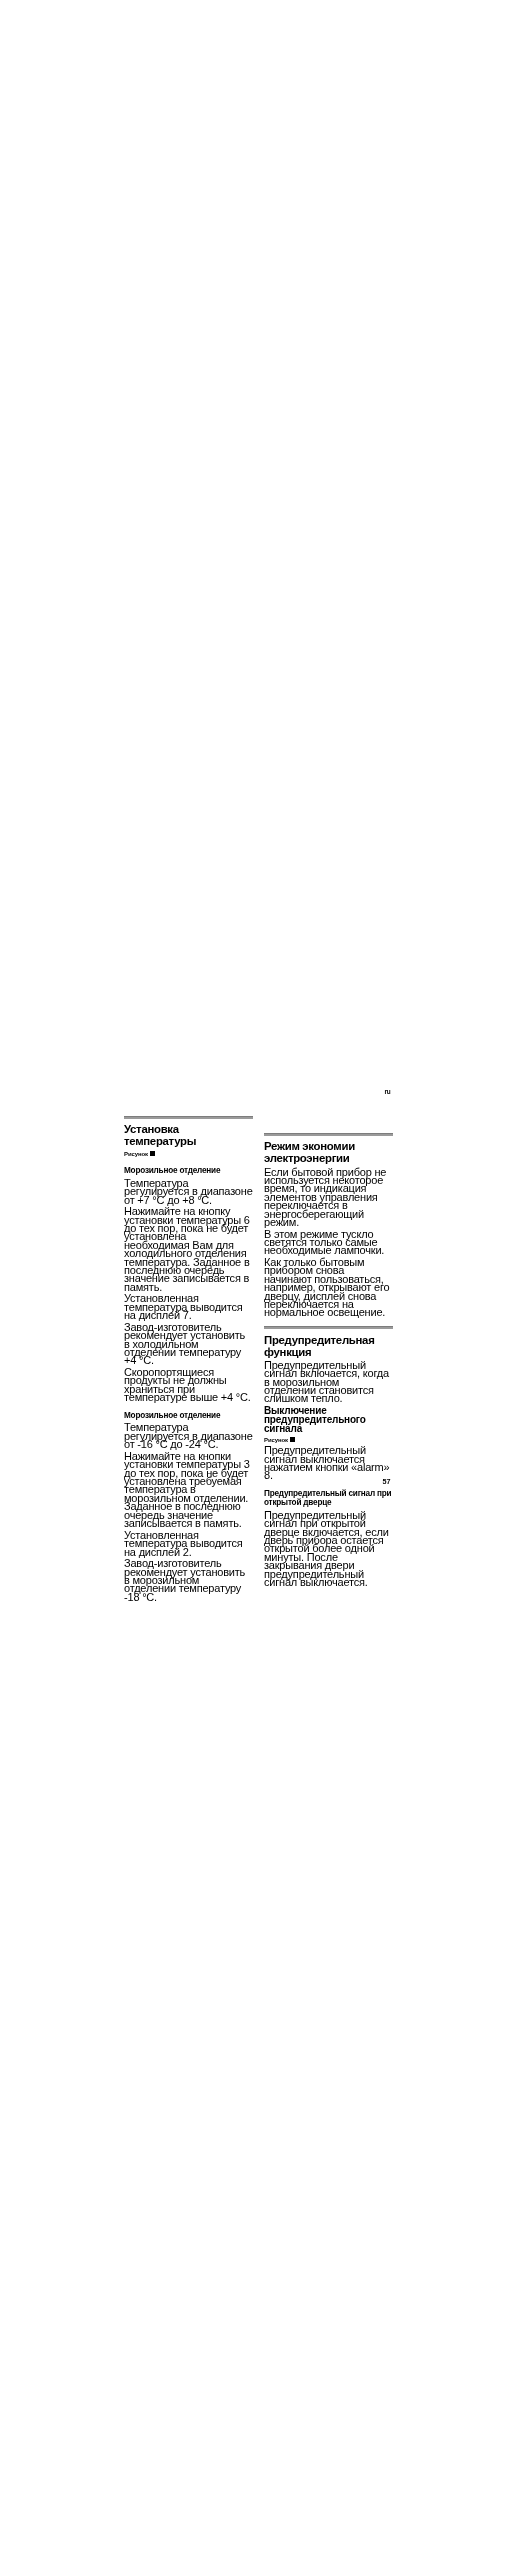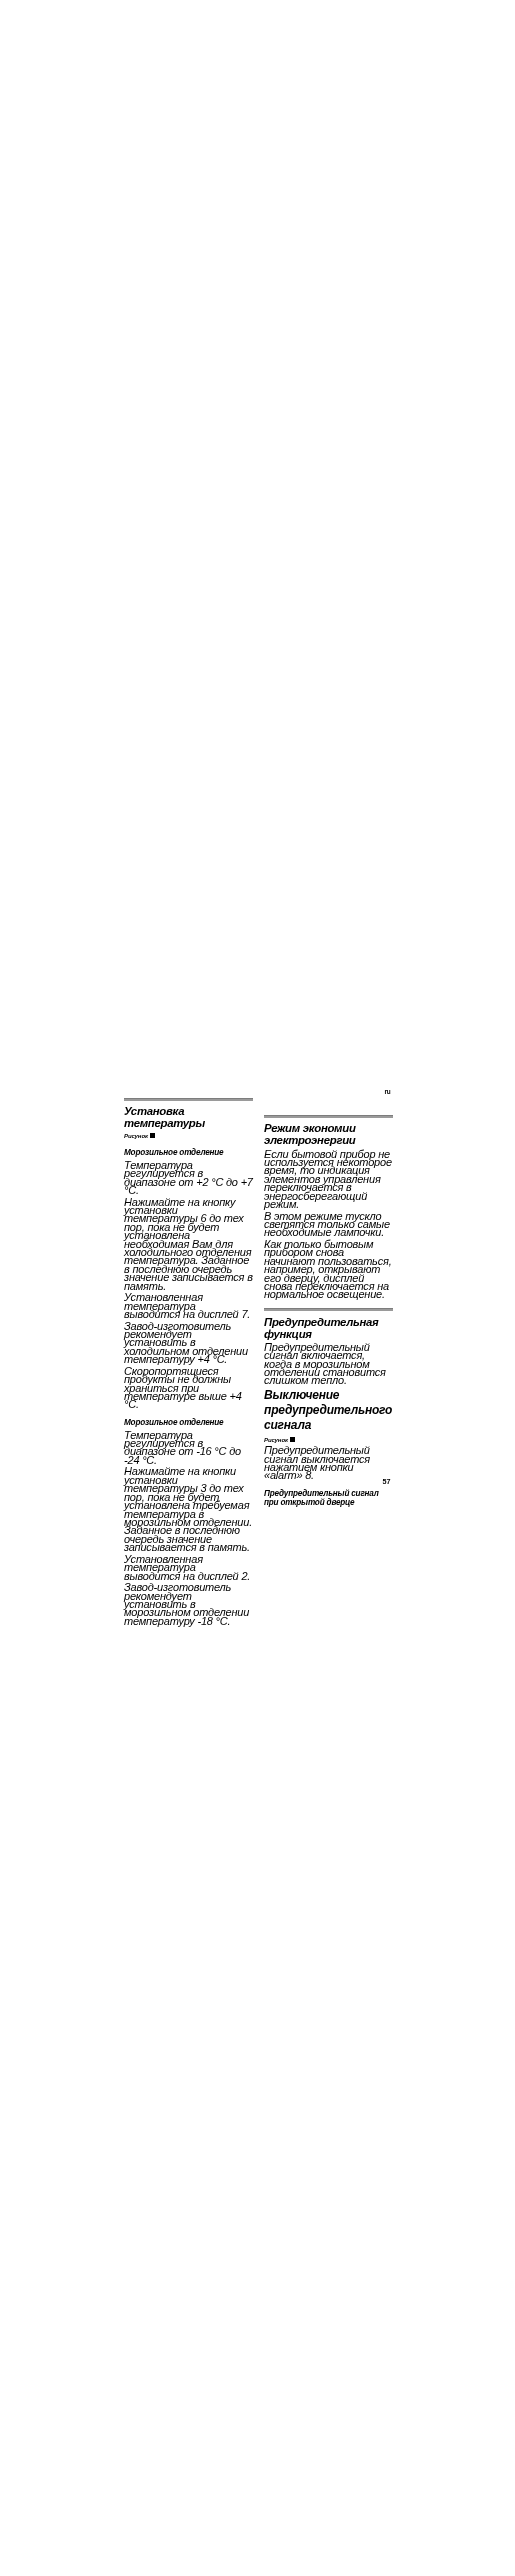--- a/index.html
+++ b/index.html
@@ -24,23 +24,22 @@
   .lang-tag {
     position: absolute;
     top: 2.1px;
     right: 1.4px;
     font-size: 6.4px;
     font-weight: bold;
     letter-spacing: -0.1px;
   }
   .col {
     position: absolute;
-    top: 12px;
+    top: 30px;
     width: 129px;
-    font-style: italic;
   }
   .col-left { left: 0; }
   .col-right { left: 140px; margin-top: 17px; }
   .rule {
     height: 2.1px;
     background: #9a9a9a;
     border-top: 0.7px solid #7d7d7d;
   }
   .rule.second { margin-top: 9.3px; }
   h1 {
@@ -51,22 +50,22 @@
     letter-spacing: -0.3px;
   }
   h2 {
     font-size: 8.2px;
     line-height: 9.3px;
     font-weight: bold;
     margin: 9.3px 0 0 0;
     letter-spacing: -0.2px;
   }
   h3 {
-    font-size: 12px;
-    line-height: 15px;
+    font-size: 10px;
+    line-height: 9px;
     font-weight: bold;
     margin: 3.6px 0 0 0;
     letter-spacing: -0.2px;
   }
   p {
     font-size: 11px;
     line-height: 8.4px;
     margin: 3.2px 0 0 0;
     letter-spacing: -0.2px;
   }
@@ -104,21 +103,21 @@
 
   <div class="col col-left">
     <div class="rule"></div>
     <h1>Установка температуры</h1>
     <div class="fig-line">
       <span>Рисунок</span>
       <span class="fig-box"></span>
     </div>
 
     <h2>Морозильное отделение</h2>
-    <p>Температура регулируется в диапазоне от +2 °C до +7 °C.</p>
+    <p>Температура регулируется в диапазоне от +7 °C до +8 °C.</p>
     <p>Нажимайте на кнопку установки температуры 6 до тех пор, пока не будет установлена необходимая Вам для холодильного отделения температура. Заданное в последнюю очередь значение записывается в память.</p>
     <p>Установленная температура выводится на дисплей 7.</p>
     <p>Завод-изготовитель рекомендует установить в холодильном отделении температуру +4 °C.</p>
     <p>Скоропортящиеся продукты не должны храниться при температуре выше +4 °C.</p>
 
     <h2>Морозильное отделение</h2>
     <p>Температура регулируется в диапазоне от -16 °C до -24 °C.</p>
     <p>Нажимайте на кнопки установки температуры 3 до тех пор, пока не будет установлена требуемая температура в морозильном отделении. Заданное в последнюю очередь значение записывается в память.</p>
     <p>Установленная температура выводится на дисплей 2.</p>
     <p>Завод-изготовитель рекомендует установить в морозильном отделении температуру -18 °C.</p>
@@ -135,18 +134,19 @@
     <h1>Предупредительная функция</h1>
     <p>Предупредительный сигнал включается, когда в морозильном отделении становится слишком тепло.</p>
     <h3>Выключение предупредительного сигнала</h3>
     <div class="fig-line">
       <span>Рисунок</span>
       <span class="fig-box"></span>
     </div>
     <p>Предупредительный сигнал выключается нажатием кнопки «alarm» 8.</p>
 
     <h2>Предупредительный сигнал при открытой дверце</h2>
+    <p>Предупредительный сигнал при открытой дверце включается, если дверь прибора остается открытой более одной минуты. После закрывания двери предупредительный сигнал выключается.</p>
   </div>
 
   <div class="page-number">57</div>
 
 </div>
 
 
 </body></html>

